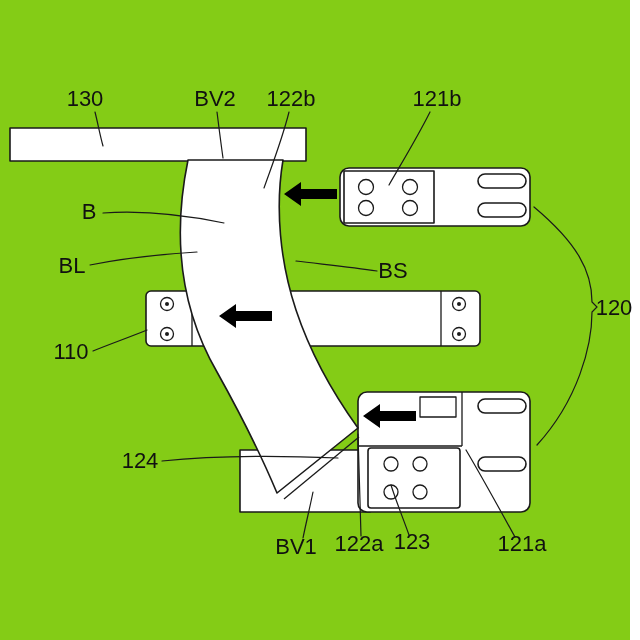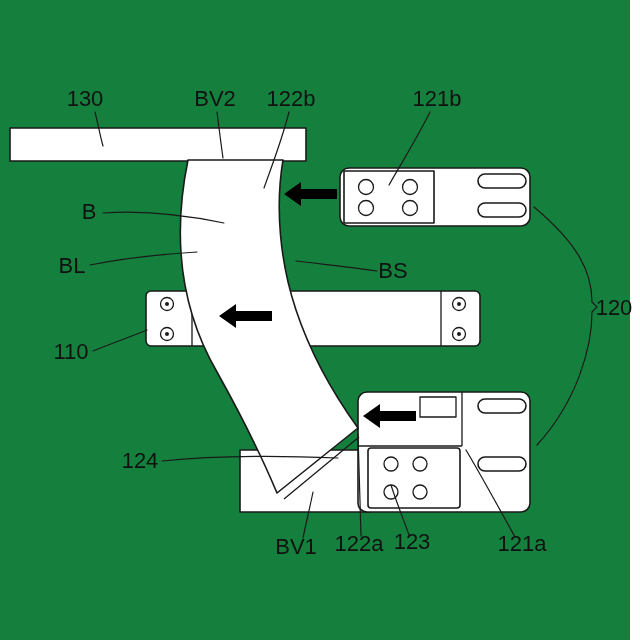--- a/index.html
+++ b/index.html
@@ -1,16 +1,16 @@
 <!DOCTYPE html>
 <html><head>
 <meta charset="utf-8">
 <style>
   html,body{margin:0;padding:0;width:640px;height:640px;background:#ffffff;overflow:hidden}
-  .canvas{position:relative;width:630px;height:640px;background:#15803d}
+  .canvas{position:relative;width:630px;height:640px;background:#84cc16}
   svg{display:block}
   .outline{fill:#ffffff;stroke:#1a1a1a;stroke-width:1.6;stroke-linejoin:round}
   .detail{fill:none;stroke:#1a1a1a;stroke-width:1.3;stroke-linejoin:round}
   .hole{fill:#ffffff;stroke:#1a1a1a;stroke-width:1.3}
   .dot{fill:#1a1a1a;stroke:none}
   .lead{fill:none;stroke:#1a1a1a;stroke-width:1.2;stroke-linecap:round}
   .arrow{fill:#000000;stroke:none}
   .lbl{font-family:"Liberation Sans","DejaVu Sans",sans-serif;font-size:22px;fill:#111111;text-anchor:middle}
 </style>
 </head>

